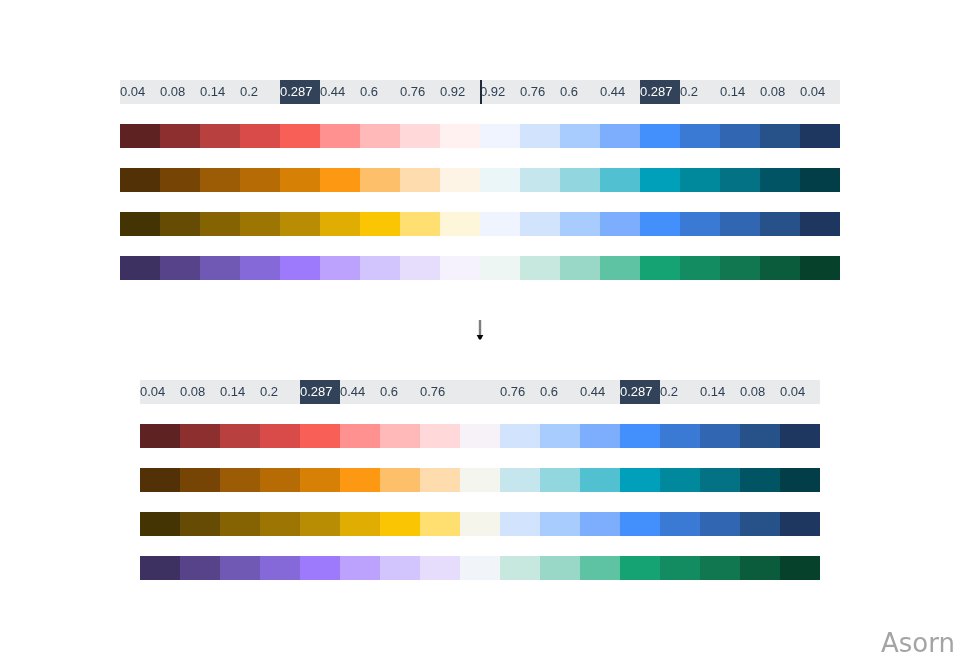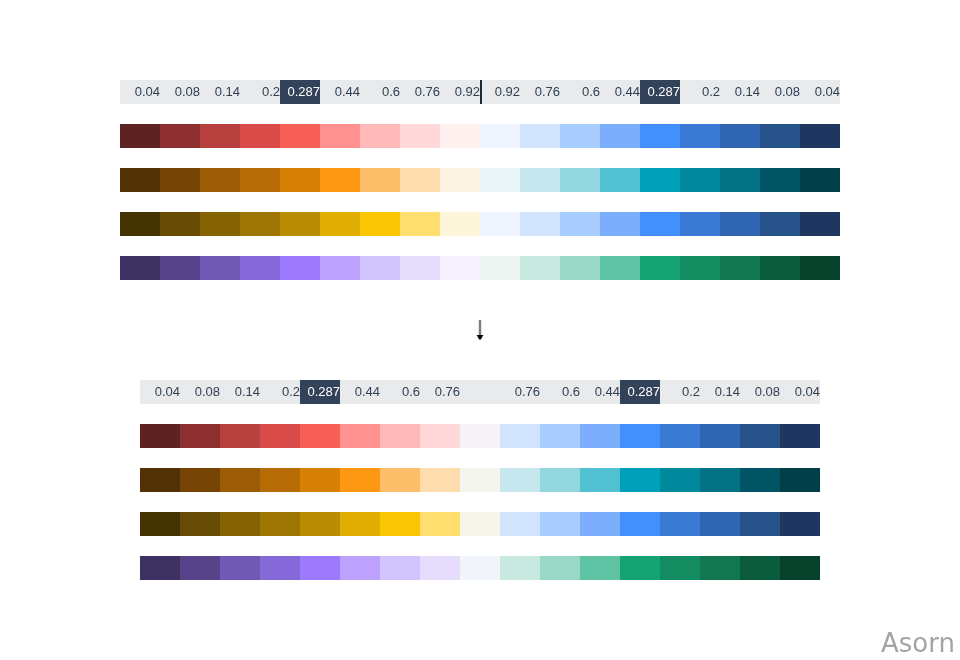--- a/index.html
+++ b/index.html
@@ -7,21 +7,21 @@
   body{width:960px;height:660px;overflow:hidden;background:#ffffff;
        font-family:"Liberation Sans","DejaVu Sans",sans-serif;
        -webkit-font-smoothing:antialiased;}
   .stage{position:relative;width:960px;height:660px;transform:translateZ(0);}
 
   .scale-group{position:absolute;}
   #group-before{left:120px;top:80px;width:720px;}
   #group-after{left:140px;top:380px;width:680px;}
 
   .label-row{position:relative;display:flex;height:24px;background:#E9EAEC;}
-  .label-cell{flex:1 1 0;display:flex;align-items:center;justify-content:flex-end;
+  .label-cell{flex:1 1 0;display:flex;align-items:center;justify-content:flex-start;
               font-size:13px;line-height:1;color:#2F3F52;}
   .label-cell.is-highlighted{background:#324258;color:#ffffff;}
   .label-text{display:block;position:relative;top:-0.5px;transform:translateZ(0);}
   .divider{position:absolute;top:0;height:24px;width:2px;background:#1D2A38;}
 
   .ramp{display:flex;height:24px;margin-top:20px;}
   .swatch{flex:1 1 0;}
 
   #arrow{position:absolute;left:456px;top:314px;width:48px;height:30px;}
   #arrow svg{display:block;}

